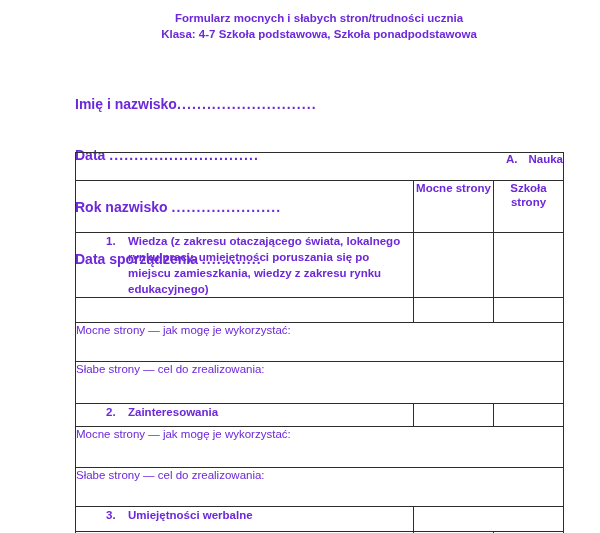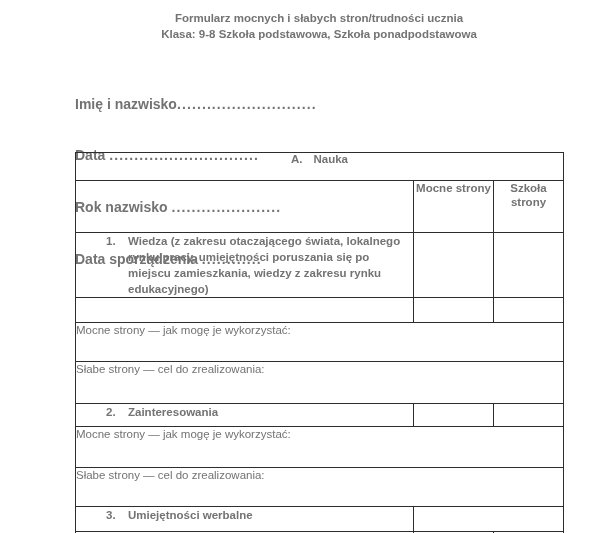--- a/index.html
+++ b/index.html
@@ -4,21 +4,21 @@
 <style>
   * { margin: 0; padding: 0; box-sizing: border-box; }
   html, body { background: #ffffff; }
   .page {
     position: relative;
     width: 600px;
     height: 533px;
     background: #ffffff;
     overflow: hidden;
     font-family: "Liberation Sans", "DejaVu Sans", sans-serif;
-    color: #737373;
+    color: #6d28d9;
     padding-left: 40px;
   }
   .titles {
     position: absolute;
     left: 75px;
     top: 10px;
     width: 488px;
     text-align: center;
     font-weight: bold;
     font-size: 11.5px;
@@ -42,21 +42,21 @@
     border-collapse: collapse;
     table-layout: fixed;
     font-size: 11.5px;
   }
   table.form td {
     border: 1.5px solid #2d2d2d;
     vertical-align: top;
     padding: 0;
   }
   td.sec-cell {
-    text-align: center;
+    text-align: right;
     vertical-align: middle;
     font-weight: bold;
   }
   .sec-marker { margin-right: 11px; }
   td.colhead {
     text-align: center;
     vertical-align: middle;
     font-weight: bold;
     line-height: 14px;
     padding: 2px 8px;
@@ -89,21 +89,21 @@
   tr.r-item3 td { height: 25px; }
   tr.r-item3a td { height: 28px; }
 </style>
 </head>
 <body>
 
 <div class="page">
 
   <div class="titles">
     <div>Formularz mocnych i słabych stron/trudności ucznia</div>
-    <div>Klasa: 9-8 Szkoła podstawowa, Szkoła ponadpodstawowa</div>
+    <div>Klasa: 4-7 Szkoła podstawowa, Szkoła ponadpodstawowa</div>
   </div>
 
   <div class="fields">
     <div class="field"><span class="field-label">Imię i nazwisko</span><span class="field-dots">............................</span></div>
     <div class="field"><span class="field-label">Data </span><span class="field-dots">..............................</span></div>
     <div class="field"><span class="field-label">Rok nazwisko </span><span class="field-dots">......................</span></div>
     <div class="field"><span class="field-label">Data sporządzenia </span><span class="field-dots">............</span></div>
   </div>
 
   <table class="form">

